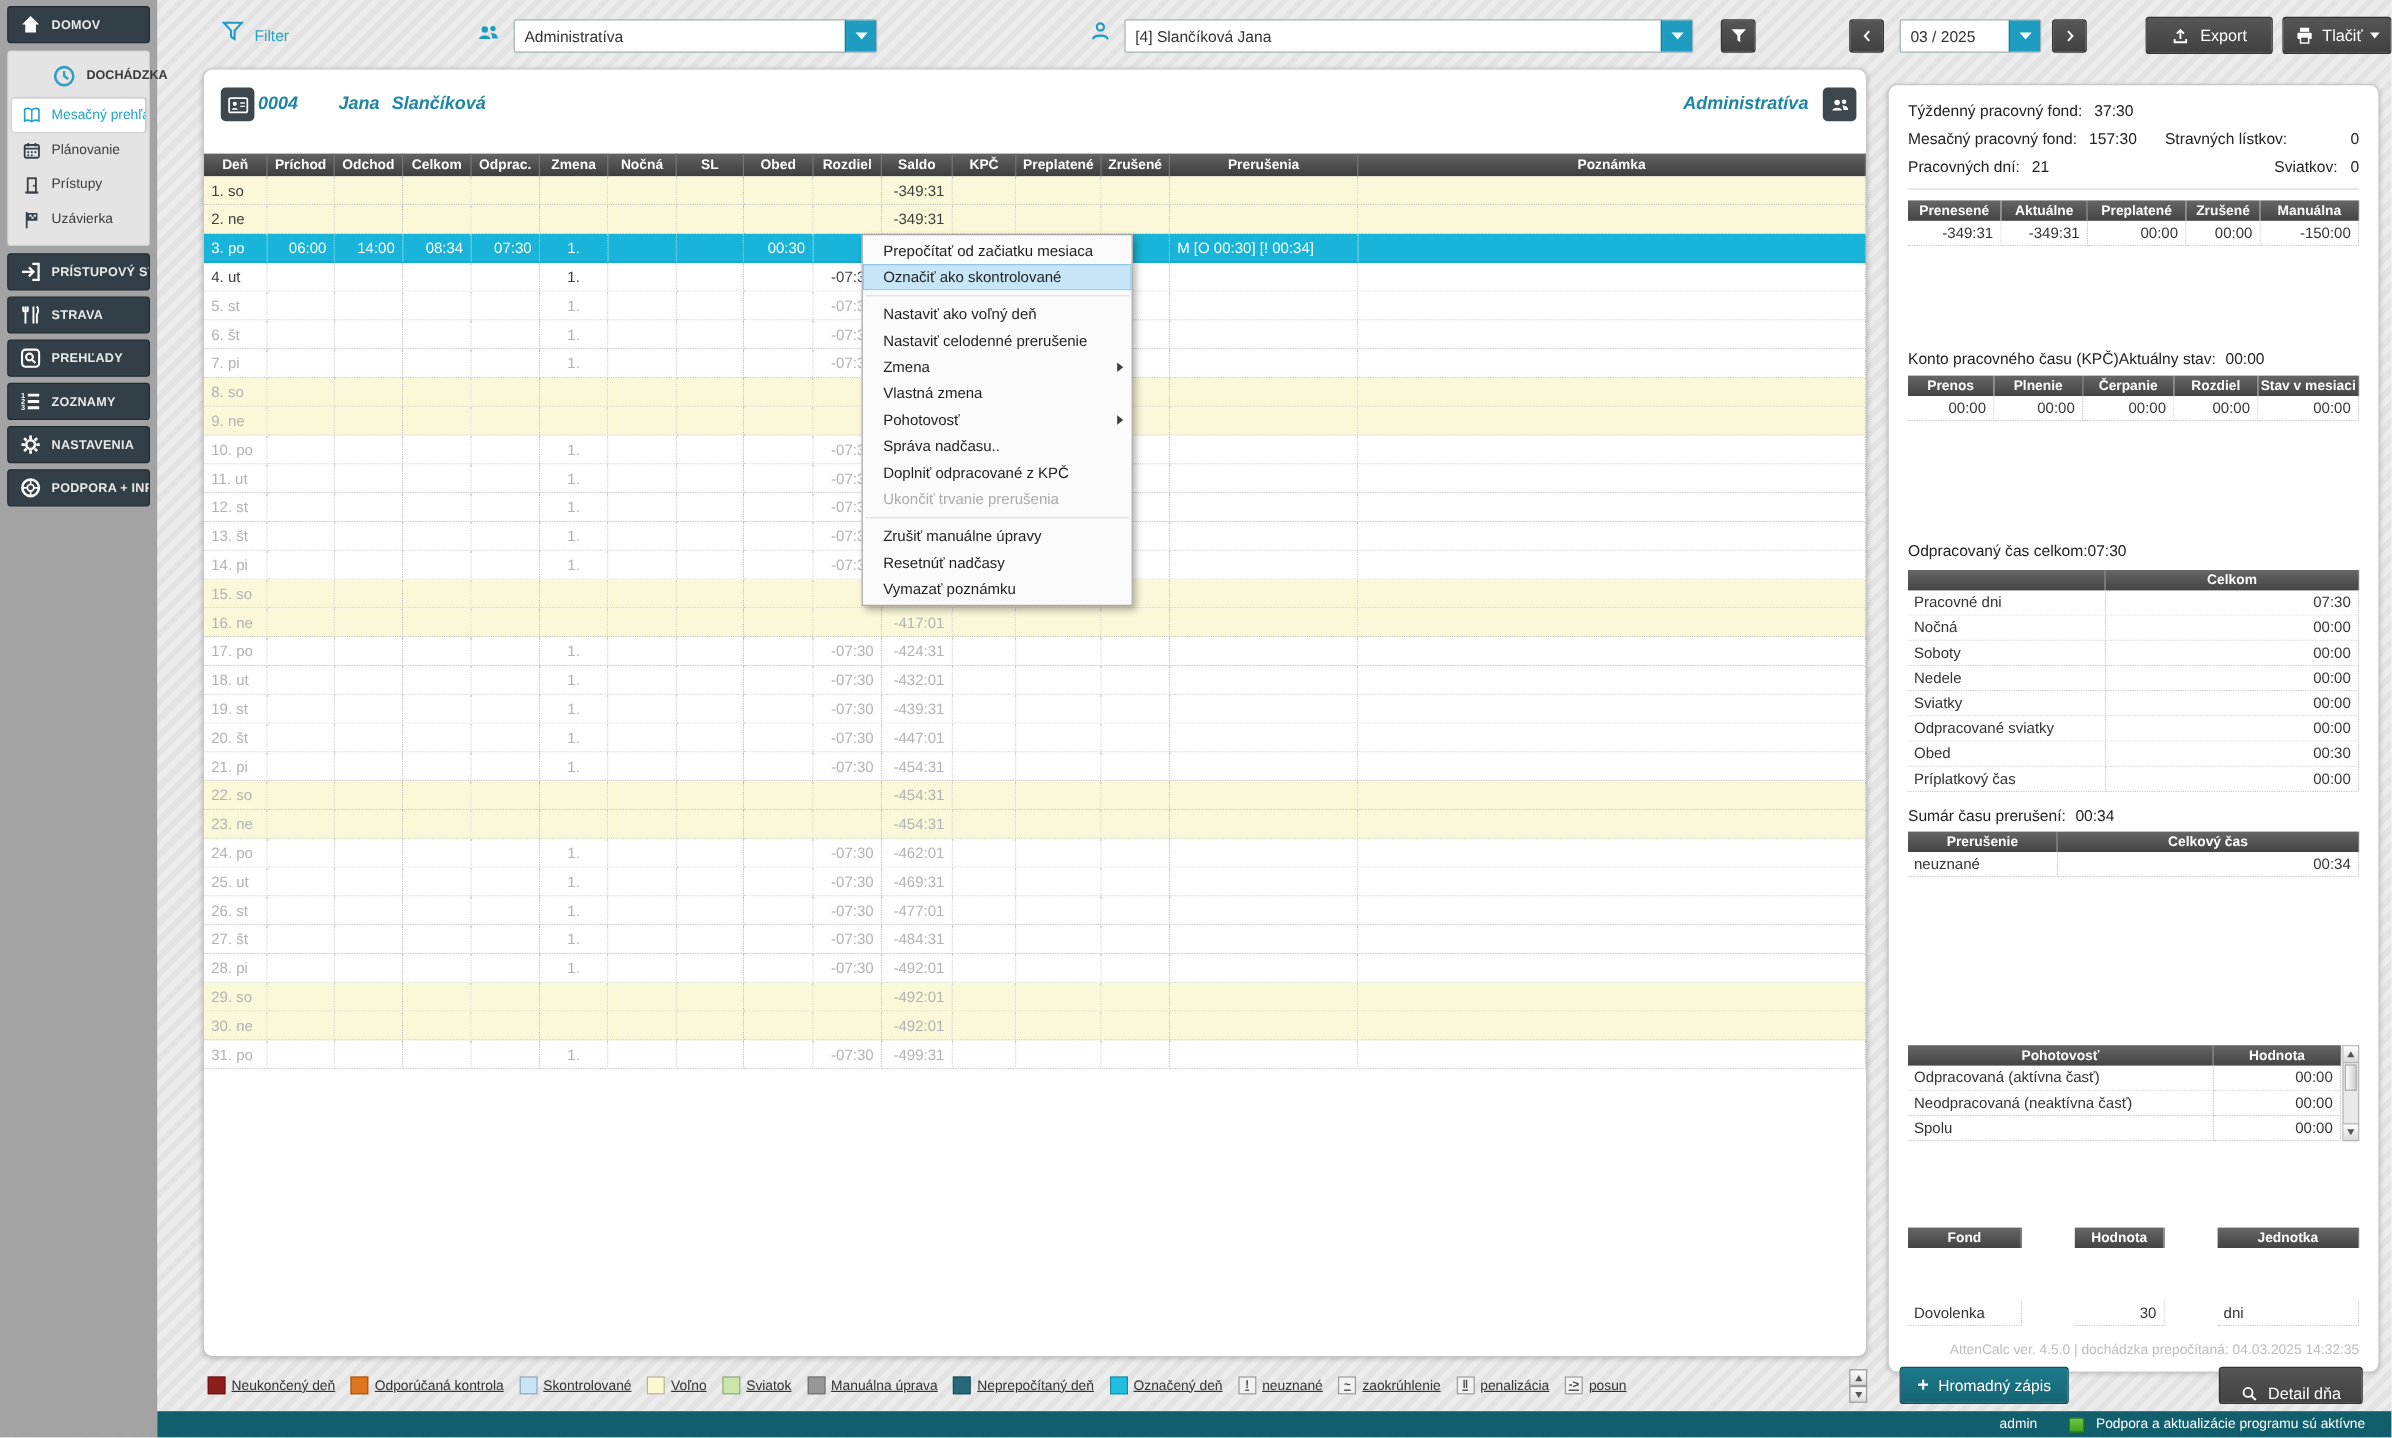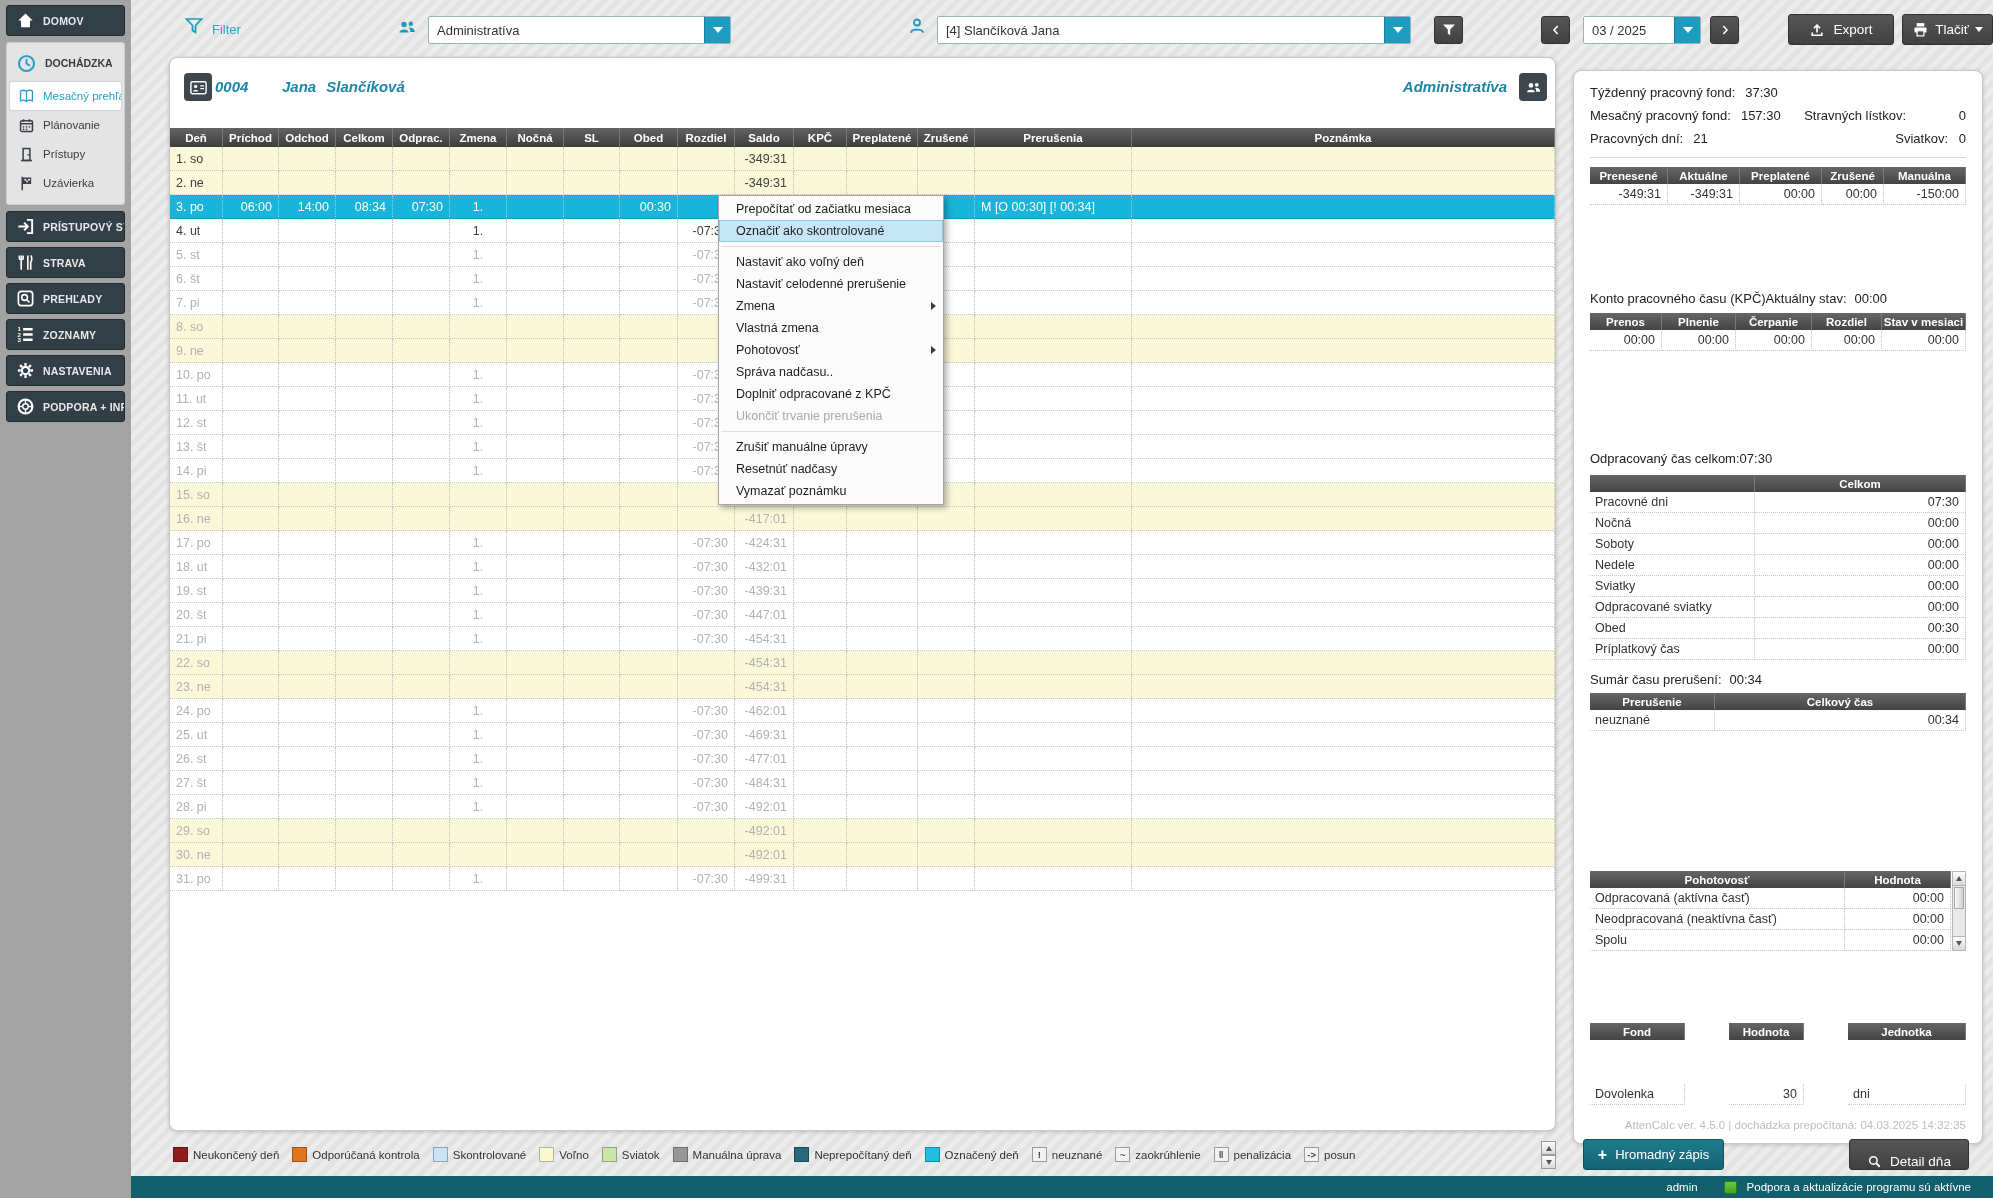--- a/index.html
+++ b/index.html
@@ -15,21 +15,21 @@
   #sidebar { left:0; top:0; width:131px; height:1198px; background:#a3a3a3; z-index:5; }
   #collapse-btn { position:absolute; left:98px; top:9px; width:27px; height:23px; background:#38434b;
     border:1px solid #1d262c; border-radius:3px; color:#e8e8e8; font-size:10px; display:flex;
     align-items:center; justify-content:center; cursor:pointer; }
   .sb-item { margin:5px 6px; height:31px; background:#333f47; border:1px solid #202a31; border-radius:3px;
     display:flex; align-items:center; gap:7px; padding-left:7px; color:#e9e9e9; font-size:10.5px;
     font-weight:bold; letter-spacing:.2px; cursor:pointer; white-space:nowrap; overflow:hidden; }
   .sb-item .ic { width:22px; min-width:22px; height:20px; color:#fff; display:flex; align-items:center; justify-content:center; }
   .sb-group { margin:6px 6px; background:#e4e4e4; border-radius:3px; padding:2px 0 6px; border:1px solid #cfcfcf; }
   .sb-ghead { height:36px; display:flex; align-items:center; gap:7px; padding-left:7px; color:#3a3a3a;
-    font-size:10.5px; font-weight:bold; cursor:pointer; }
+    font-size:10.5px; font-weight:bold; cursor:pointer;margin-left:27px; }
   .sb-ghead .ic { width:24px; min-width:24px; height:22px; color:#2aa0c6; display:flex; align-items:center; justify-content:center; }
   .sb-sub { height:28px; margin:1px 3px; display:flex; align-items:center; gap:6px; padding-left:5px;
     color:#3c3c3c; font-size:11.5px; cursor:pointer; border-radius:2px; white-space:nowrap; overflow:hidden; }
   .sb-sub .ic { width:22px; min-width:22px; height:20px; color:#39424a; display:flex; align-items:center; justify-content:center; }
   .sb-sub.active { background:#ffffff; color:#1fa3c6; box-shadow:0 0 2px rgba(0,0,0,.25); }
   .sb-sub.active .ic { color:#1fa3c6; }
 
   
   .tb-ic { color:#1e9cc0; }
   #tb-filter-label { left:212px; top:22px; color:#2aa3c4; font-size:13px; }
@@ -109,21 +109,21 @@
   .vs-btn { height:14px; background:linear-gradient(#fdfdfd,#d9d9d9); border-bottom:1px solid #b5b5b5;
     display:flex; align-items:center; justify-content:center; cursor:pointer; }
   .vs-btn.bottom { position:absolute; bottom:0; left:0; right:0; border-top:1px solid #b5b5b5; border-bottom:none; }
   .vs-thumb { height:22px; margin:1px; background:linear-gradient(90deg,#fafafa,#d0d0d0); border:1px solid #a8a8a8; }
   .tri-up { width:0; height:0; border-left:3.5px solid transparent; border-right:3.5px solid transparent; border-bottom:5px solid #555; }
   .tri-dn { width:0; height:0; border-left:3.5px solid transparent; border-right:3.5px solid transparent; border-top:5px solid #555; }
   #rp-footer { position:absolute; bottom:12px; right:16px; font-size:11.5px; color:#bdbdbd; }
 
   
   #legend { left:173px; top:1139px; height:31px; display:flex; align-items:center; gap:13px; z-index:3; }
-  .lg-item { display:flex; align-items:center; gap:5px; font-size:11.5px; color:#333; }
+  .lg-item { display:flex; align-items:center; gap:5px; font-size:11.5px; color:#333;text-decoration:underline; }
   .lg-sw { width:15px; height:15px; border:1px solid rgba(0,0,0,.28); }
   .lg-sym { width:15px; height:15px; background:#f2f2f2; border:1px solid #9a9a9a; font-size:9.5px;
     font-weight:bold; color:#444; display:flex; align-items:center; justify-content:center; }
   #legend-spinner { left:1541px; top:1141px; width:15px; height:28px; z-index:3; }
   #legend-spinner .vs-btn { border:1px solid #9a9a9a; height:14px; }
   #btn-bulk { left:1583px; top:1139px; width:141px; height:31px; background:linear-gradient(#1d7a8b,#166575);
     border:1px solid #0f4f5c; border-radius:3px; color:#fff; font-size:13px; display:flex; align-items:center;
     justify-content:center; gap:8px; cursor:pointer; z-index:3; }
   #btn-bulk .plus { font-size:16px; font-weight:bold; line-height:1; }
   #btn-detail { left:1849px; top:1139px; width:120px; height:31px; z-index:3;align-items:flex-end; }

